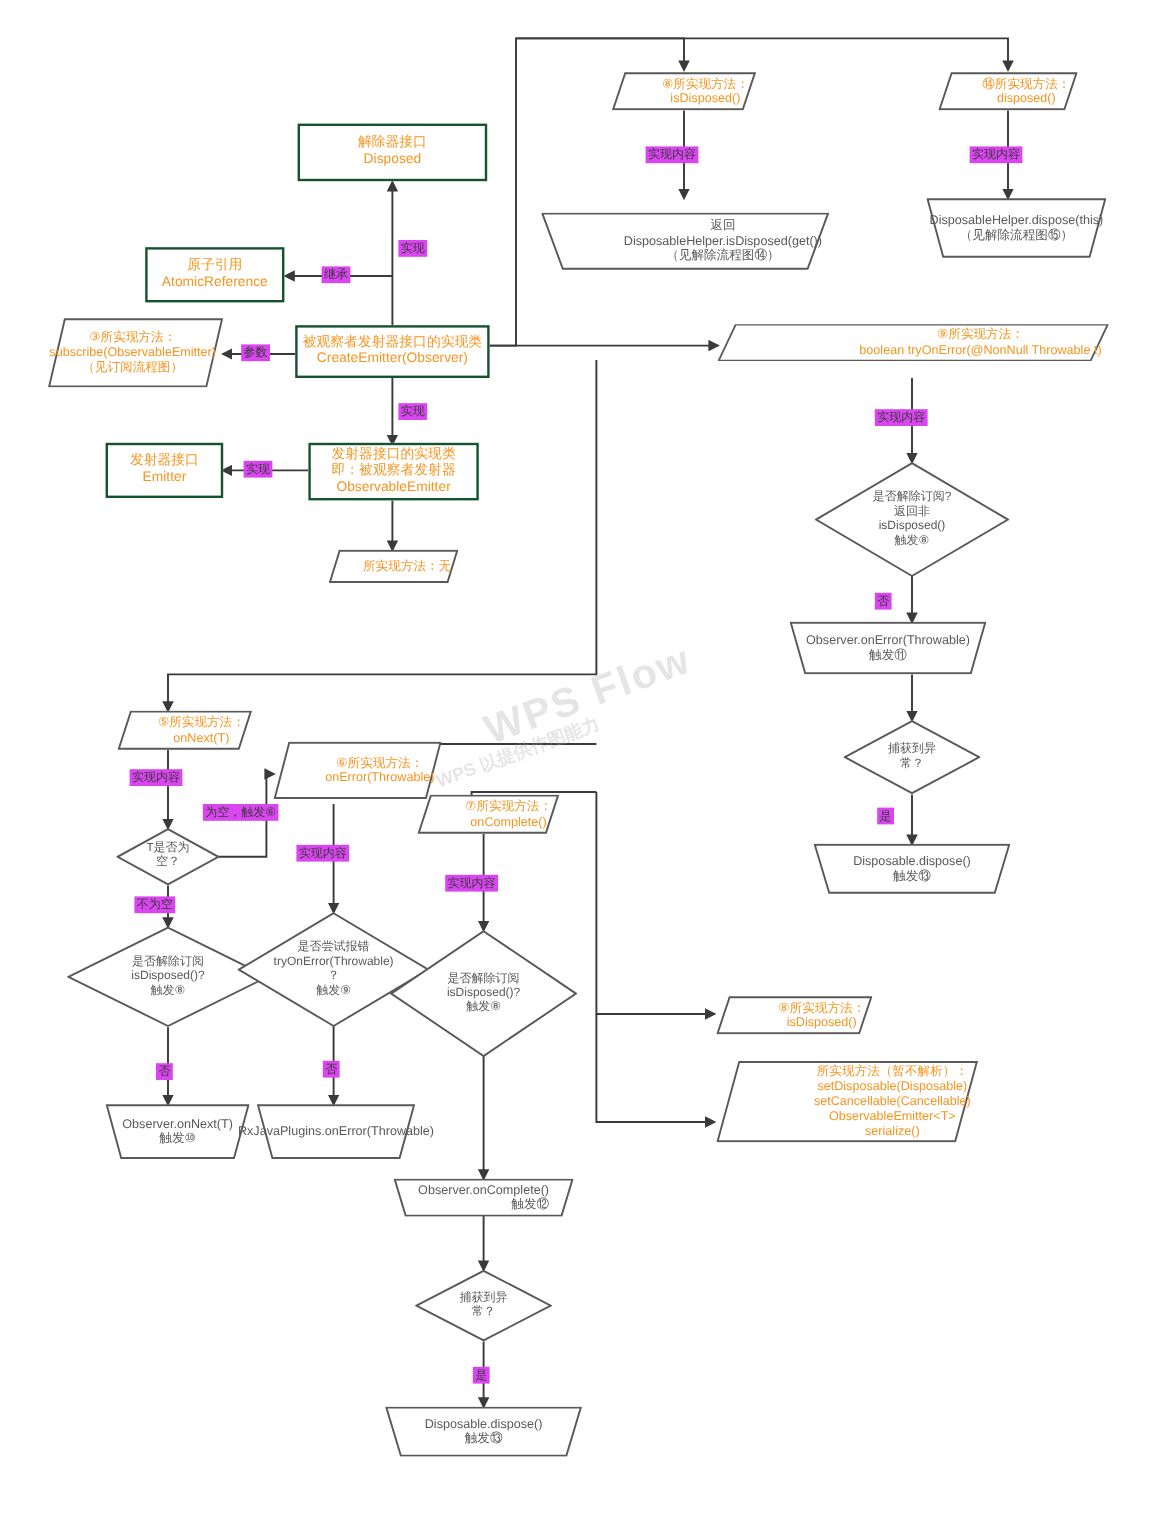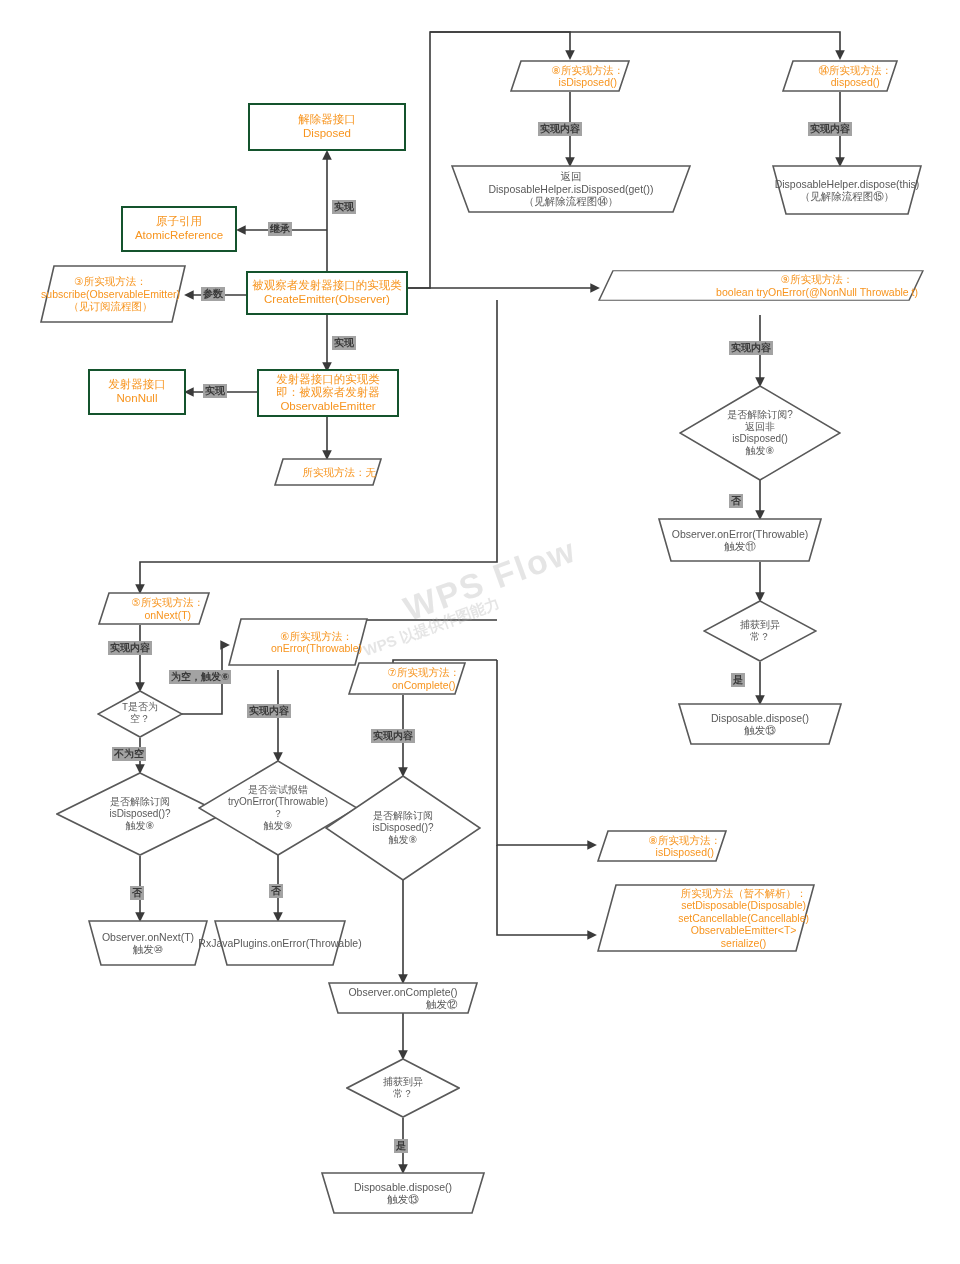--- a/index.html
+++ b/index.html
@@ -65,25 +65,24 @@
   }
   
   .dia {
     color: #595959;
     font-size: 10px;
   }
   .edge-label {
     position: absolute;
     font-size: 10px;
     color: #3a3a3a;
-    background: #a3a3a3;
+    background: #d946ef;
     padding: 0 2px;
     white-space: nowrap;
     z-index: 5;
-    font-weight: bold;
   }
   .watermark {
     position: absolute;
     color: rgba(170,170,170,0.30);
     font-weight: bold;
     pointer-events: none;
     user-select: none;
     z-index: 1;
   }
   .wm1 {
@@ -184,21 +183,21 @@
 （见订阅流程图）</span>
   </div>
 
   <div class="node box-blue" style="left:246px; top:271px; width:162px; height:44px;">
     <span class="lbl">被观察者发射器接口的实现类
 CreateEmitter(Observer)</span>
   </div>
 
   <div class="node box-blue" style="left:88px; top:369px; width:98px; height:46px;">
     <span class="lbl">发射器接口
-NonNull</span>
+Emitter</span>
   </div>
 
   <div class="node box-blue" style="left:257px; top:369px; width:142px; height:48px;">
     <span class="lbl">发射器接口的实现类
 即：被观察者发射器
 ObservableEmitter</span>
   </div>
 
   <div class="node para" style="left:274px; top:458px; width:108px; height:28px;">
     <svg class="shape" viewBox="0 0 108 28" preserveAspectRatio="none">
@@ -208,21 +207,21 @@
   </div>
 
   <div class="node para" style="left:510px; top:60px; width:120px; height:32px;">
     <svg class="shape" viewBox="0 0 120 32" preserveAspectRatio="none">
       <polygon points="11,1 119,1 109,31 1,31" fill="#fff" stroke="#595959" stroke-width="1.6"></polygon>
     </svg>
     <span class="lbl">⑧所实现方法：
 isDisposed()</span>
   </div>
 
-  <div class="node trap" style="left:451px; top:165px; width:240px; height:48px;">
+  <div class="node trap" style="left:451px; top:177px; width:240px; height:48px;justify-content:flex-end;">
     <svg class="shape" viewBox="0 0 240 48" preserveAspectRatio="none">
       <polygon points="1,1 239,1 222,47 18,47" fill="#fff" stroke="#595959" stroke-width="1.6"></polygon>
     </svg>
     <span class="lbl">返回
 DisposableHelper.isDisposed(get())
 （见解除流程图⑭）</span>
   </div>
 
   <div class="node para" style="left:782px; top:60px; width:116px; height:32px;">
     <svg class="shape" viewBox="0 0 116 32" preserveAspectRatio="none">

